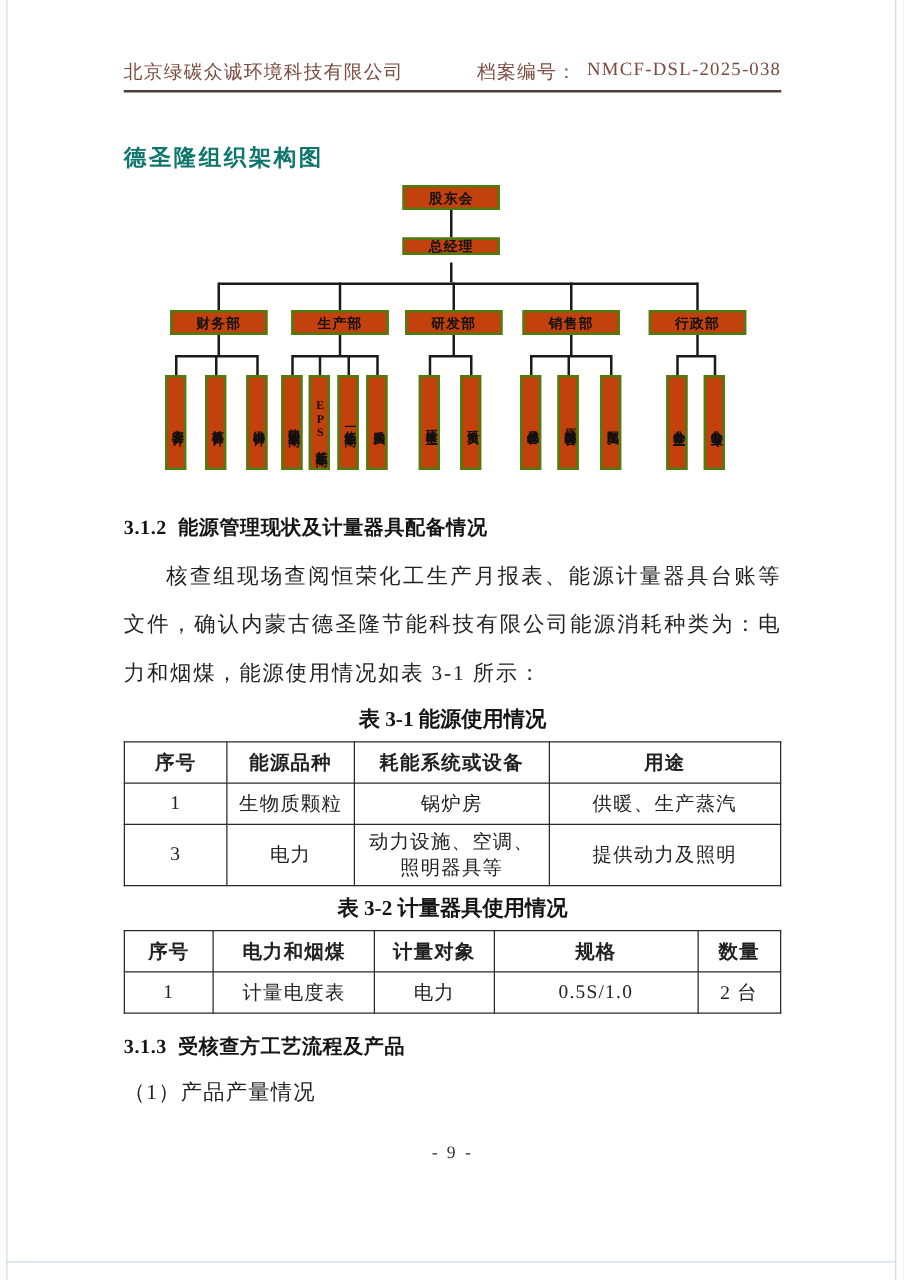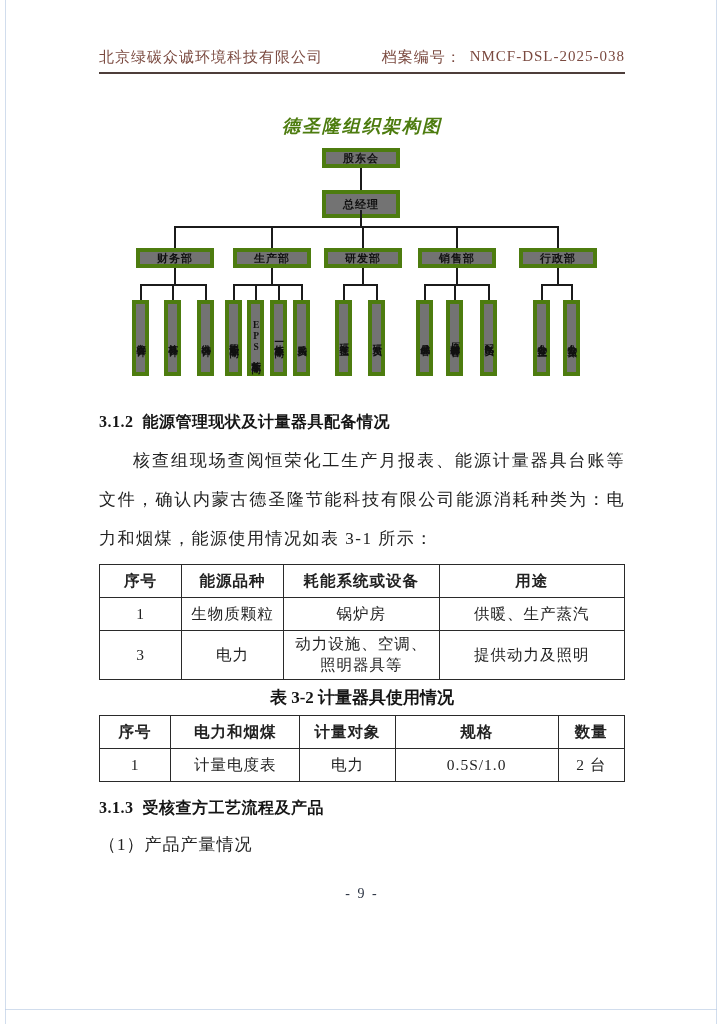--- a/index.html
+++ b/index.html
@@ -18,25 +18,25 @@
 
   
   .header{
     display:flex;justify-content:space-between;align-items:flex-end;
     padding-top:48px;padding-bottom:5px;border-bottom:2px solid #4d3e3a;
     color:#7b4a40;font-size:15px;letter-spacing:1px;
   }
   .header .right{display:flex;gap:8px;}
 
   
-  .org-title{margin-top:40px;text-align:center;font-weight:bold;font-size:18px;letter-spacing:2px;color:#4d7c0f;font-style:italic;}
+  .org-title{margin-top:40px;text-align:left;font-weight:bold;font-size:18px;letter-spacing:2px;color:#0f766e;}
   .org-chart{position:relative;margin-top:8px;height:250px;}
   .org-chart .ln{position:absolute;background:#1b1b1b;}
   .org-chart .node{
-    position:absolute;box-sizing:border-box;border:4px solid #4d7c0f;background:#737373;
+    position:absolute;box-sizing:border-box;border:2px solid #4d7c0f;background:#c2410c;
     display:flex;align-items:center;justify-content:center;
     font-weight:bold;color:#111;
   }
   .org-chart .hnode{font-size:11px;letter-spacing:1px;}
   .org-chart .leaf{
     writing-mode:vertical-rl;text-orientation:upright;
     font-size:9.5px;line-height:1;letter-spacing:1px;padding:2px 0;
   }
 
   .fig-caption{margin-top:8px;text-align:center;font-weight:bold;font-size:17px;color:#151515;}
@@ -76,21 +76,21 @@
         <span>档案编号：</span>
         <span>NMCF-DSL-2025-038</span>
       </span>
     </div>
 
     <div class="org-title">德圣隆组织架构图</div>
 
     <div class="org-chart">
         <div class="node hnode" style="left: 223px; top: 2px; width: 78px; height: 20px;">股东会</div>
         <div class="ln" style="left: 261px; top: 22px; width: 2px; height: 22px;"></div>
-        <div class="node hnode" style="left: 223px; top: 44px; width: 78px; height: 28px;">总经理</div>
+        <div class="node hnode" style="left: 223px; top: 44px; width: 78px; height: 14px;">总经理</div>
         <div class="ln" style="left: 261px; top: 64px; width: 2px; height: 16px;"></div>
         <div class="ln" style="left: 76px; top: 80px; width: 383px; height: 2px;"></div>
         <div class="ln" style="left: 75px; top: 80px; width: 2px; height: 22px;"></div>
         <div class="node hnode" style="left: 37px; top: 102px; width: 78px; height: 20px;">财务部</div>
         <div class="ln" style="left: 75px; top: 122px; width: 2px; height: 16px;"></div>
         <div class="ln" style="left: 42px; top: 138px; width: 65px; height: 2px;"></div>
         <div class="ln" style="left: 41px; top: 138px; width: 2px; height: 16px;"></div>
         <div class="node leaf" style="left: 33px; top: 154px; width: 17px; height: 76px;">主管会计</div>
         <div class="ln" style="left: 73px; top: 138px; width: 2px; height: 16px;"></div>
         <div class="node leaf" style="left: 65px; top: 154px; width: 17px; height: 76px;">核算会计</div>
@@ -134,20 +134,21 @@
         <div class="node leaf" style="left: 434px; top: 154px; width: 17px; height: 76px;">办公室主任</div>
         <div class="ln" style="left: 472px; top: 138px; width: 2px; height: 16px;"></div>
         <div class="node leaf" style="left: 464px; top: 154px; width: 17px; height: 76px;">办公室专员</div>
       </div>
 
 
     <h3 class="sec">3.1.2  能源管理现状及计量器具配备情况</h3>
 
     <p class="body-para">核查组现场查阅恒荣化工生产月报表、能源计量器具台账等文件，确认内蒙古德圣隆节能科技有限公司能源消耗种类为：电力和烟煤，能源使用情况如表 3-1 所示：</p>
 
+    <div class="tbl-title">表 3-1 能源使用情况</div>
     <table class="doc">
       <tbody>
           <tr>
         <th style="width:15%">序号</th>
         <th style="width:19%">能源品种</th>
         <th style="width:30%">耗能系统或设备</th>
         <th style="width:36%">用途</th>
       </tr>
       <tr>
         <td>1</td>

